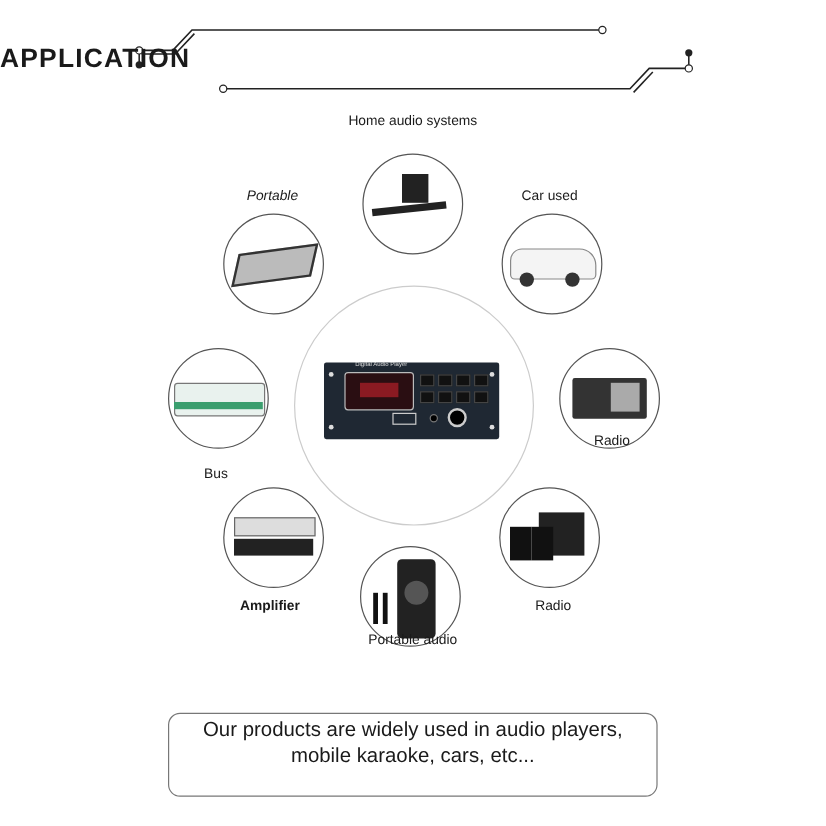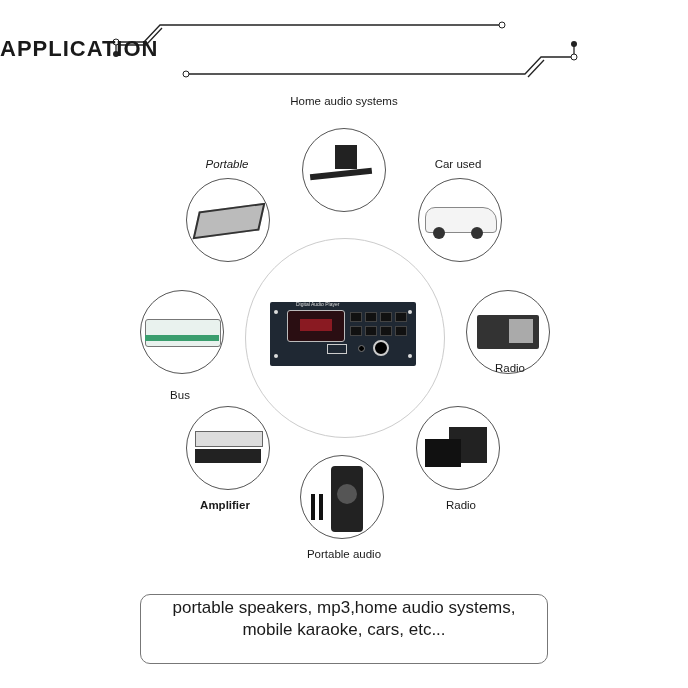--- a/index.html
+++ b/index.html
@@ -94,18 +94,18 @@
   <div class="abs" style="left:8px;top:32px;width:18px;height:28px;background:#111;"></div>
   <div class="abs" style="left:26px;top:32px;width:18px;height:28px;background:#111;"></div>
 </div>
 <div class="lbl" style="left:381px;top:499px;">Radio</div>
 <div class="circle" style="left:300px;top:455px;width:82px;height:82px;">
   <div class="abs" style="left:30px;top:10px;width:32px;height:66px;background:#222;border-radius:4px;"></div>
   <div class="abs" style="left:36px;top:28px;width:20px;height:20px;border-radius:50%;background:#555;"></div>
   <div class="abs" style="left:10px;top:38px;width:4px;height:26px;background:#111;"></div>
   <div class="abs" style="left:18px;top:38px;width:4px;height:26px;background:#111;"></div>
 </div>
-<div class="lbl" style="left:264px;top:548px;">Portable audio</div>
+<div class="lbl" style="left:264px;top:528px;">Portable audio</div>
 
 <div class="note">
-  <div>portable speakers, mp3,home audio systems,</div>
+  <div>Our products are widely used in audio players,</div>
   <div>mobile karaoke, cars, etc...</div>
 </div>
 
 </body></html>

